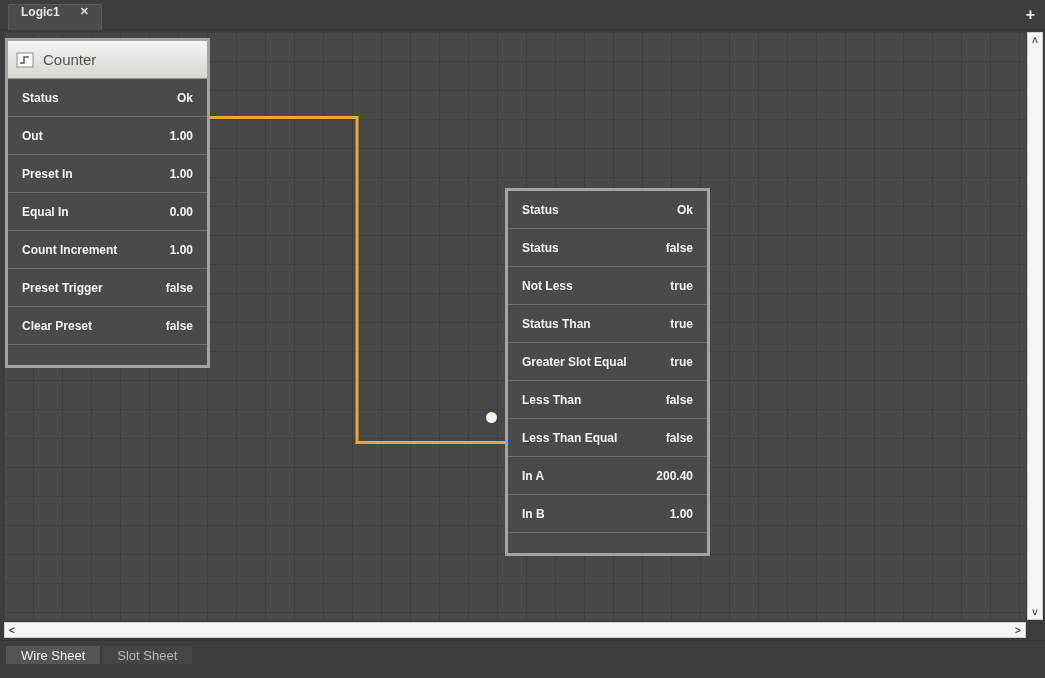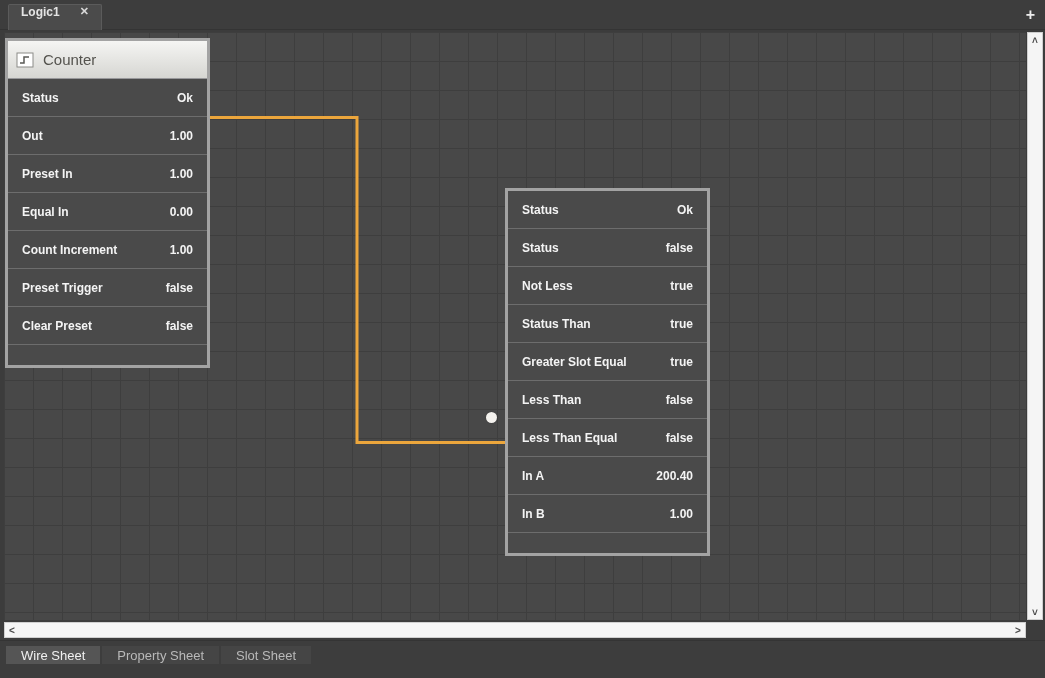--- a/index.html
+++ b/index.html
@@ -169,20 +169,17 @@
       <span class="scroll-arrow">&lt;</span>
       <span class="scroll-arrow">&gt;</span>
     </div>
   </div>
 
   <div class="bottombar">
     <div class="btab active">
       <span>Wire Sheet</span>
     </div>
     <div class="btab">
-      <span>Property Sheet</span>
-    </div>
-    <div class="btab">
       <span>Slot Sheet</span>
     </div>
   </div>
 
 </div>
 
 </body></html>

